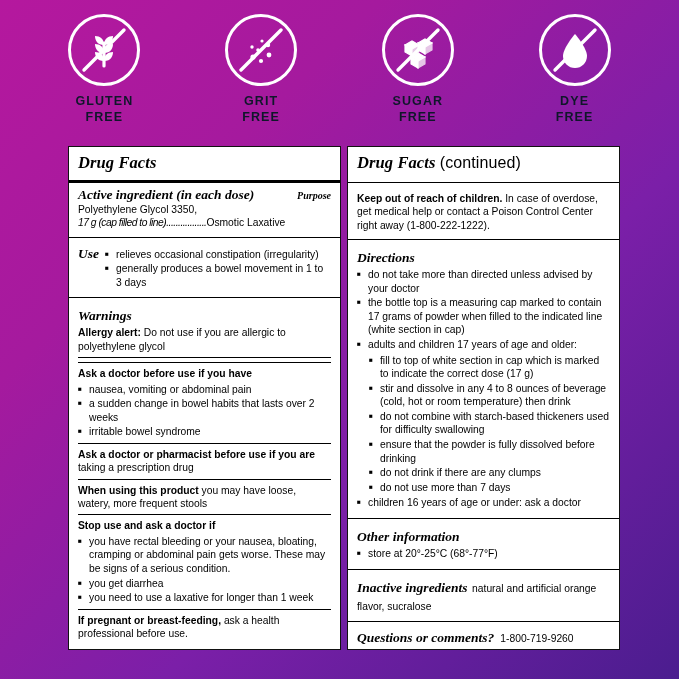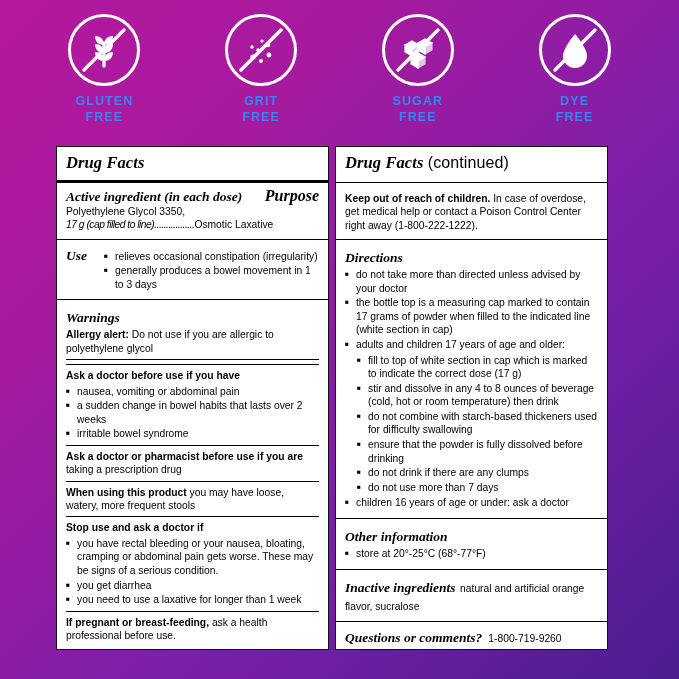--- a/index.html
+++ b/index.html
@@ -13,38 +13,38 @@
   .page { position: relative; width: 679px; height: 679px; }
 
   
   .badges {
     display: flex;
     justify-content: space-around;
     align-items: flex-start;
     padding: 14px 26px 0 26px;
     height: 140px;
   }
-  .badge { width: 150px; text-align: center; color: #3b82f6; }
+  .badge { width: 150px; text-align: center; color: #0f172a; }
   .badge-circle {
     width: 72px; height: 72px;
     border: 3px solid #fff;
     border-radius: 50%;
     margin: 0 auto 8px auto;
     position: relative;
   }
   .badge-circle svg { position: absolute; left: 0; top: 0; }
   .badge-label {
     font-size: 12.5px; font-weight: bold; letter-spacing: 1.1px;
     line-height: 1.25; text-transform: uppercase;
   }
 
   
   .facts {
     position: absolute;
-    left: 56px; top: 146px;
+    left: 68px; top: 146px;
     width: 552px; height: 504px;
     display: flex;
     gap: 0;
   }
   .col {
     background: #fff;
     border: 1.5px solid #111;
     padding: 0;
     overflow: hidden;
   }
@@ -73,41 +73,41 @@
 
   .sec { padding: 4px 9px 3px 9px; }
   .sec-hd {
     font-family: "Liberation Serif", serif;
     font-style: italic; font-weight: bold;
     font-size: 13.5px; color: #000;
     display: inline;
     text-align: center;
   }
   .sec-hd-row { display: flex; justify-content: space-between; align-items: baseline; }
-  .purpose { font-family: "Liberation Serif", serif; font-style: italic; font-weight: bold; font-size: 16px; }
+  .purpose { font-family: "Liberation Serif", serif; font-style: italic; font-weight: bold; font-size: 10px; }
 
   .txt { font-size: 10.3px; color: #000; line-height: 1.3; }
   .txt b, .bold { font-weight: bold; }
 
   ul.list { list-style: none; margin: 2px 0 0 0; padding: 0; }
   ul.list li {
     font-size: 10.3px; line-height: 1.32; color: #000;
     padding-left: 11px; position: relative; margin-bottom: 1px;
   }
   ul.list li:before {
     content: "\25A0"; position: absolute; left: 0; top: 0;
     font-size: 6.5px; line-height: 1.9;
   }
   ul.sub { margin-left: 12px; }
 
   .ai-line { font-size: 10.3px; line-height: 1.3; }
   .dots { letter-spacing: -0.5px; font-style: italic; }
 
   .use-row { display: flex; align-items: flex-start; }
-  .use-row .sec-hd { margin-right: 17px; }
+  .use-row .sec-hd { margin-right: 6px; }
 
   .q-row { display: flex; align-items: baseline; gap: 6px; }
 </style>
 </head>
 <body>
 
 <div class="page">
 
   <div class="badges">
 

